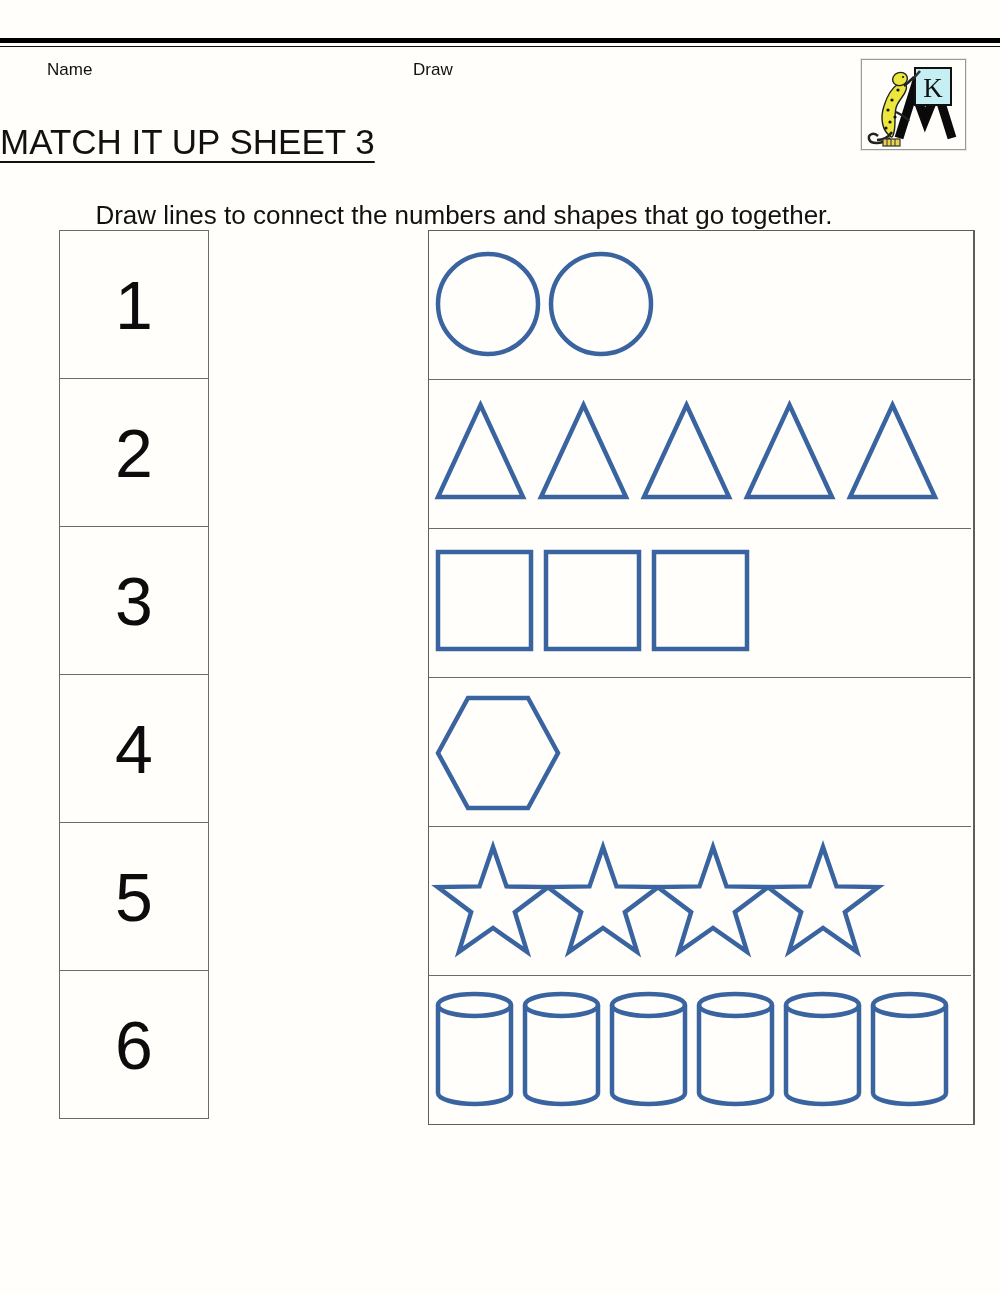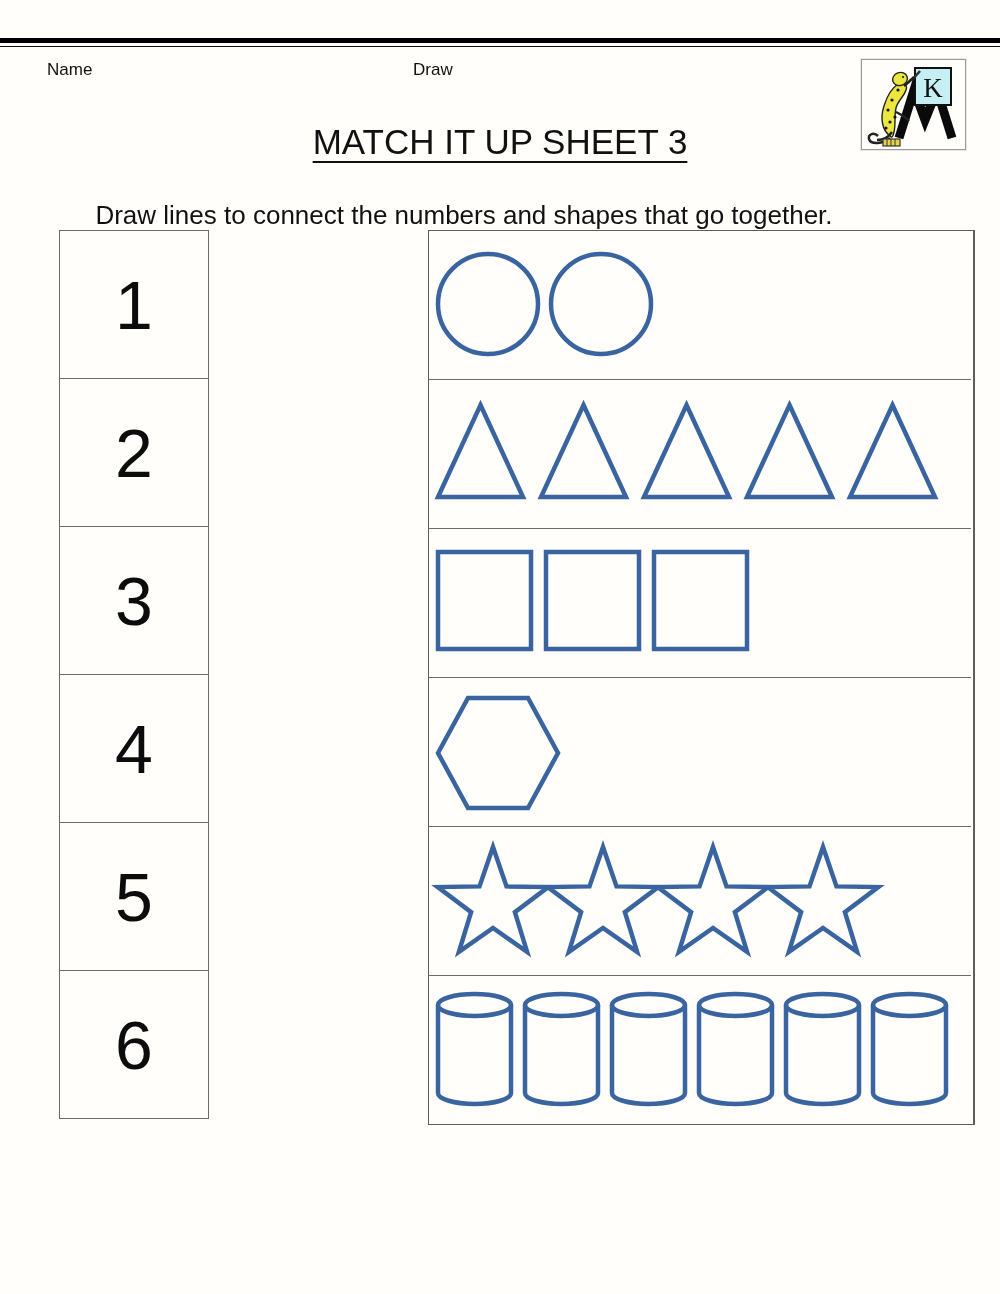--- a/index.html
+++ b/index.html
@@ -8,21 +8,21 @@
 
   .rule-thick{position:absolute;left:0;top:38px;width:1000px;height:5px;background:#000;}
   .rule-thin{position:absolute;left:0;top:46px;width:1000px;height:1px;background:#111;}
 
   .field-label{position:absolute;top:60px;font-size:17px;color:#111;}
   #name-label{left:47px;}
   #date-label{left:413px;}
 
   .logo-box{position:absolute;left:861px;top:59px;width:103px;height:89px;background:#fffefb;border:1px solid #9a9a9a;box-shadow:0 0 0 1px #e8e8e6;}
 
-  .title{position:absolute;left:0;top:99px;width:1000px;text-align:center;font-size:35px;font-weight:500;letter-spacing:0px;}
+  .title{position:absolute;left:0;top:99px;width:1000px;text-align:left;font-size:35px;font-weight:500;letter-spacing:0px;}
   .title span{text-decoration:underline;text-decoration-thickness:2px;text-underline-offset:7px;}
 
   .instruction{position:absolute;left:0;top:174px;width:928px;text-align:center;font-size:26px;font-weight:400;}
 
   .numbers-column{position:absolute;left:59px;top:230px;width:148px;border:1px solid #6b6b6b;}
   .num-cell{width:148px;height:147px;border-bottom:1px solid #6b6b6b;display:flex;align-items:center;justify-content:center;font-size:68px;color:#0c0c0c;}
   .num-cell:last-child{border-bottom:none;}
 
   .shapes-panel{position:absolute;left:428px;top:230px;width:544px;border:1px solid #5e5e5e;border-right-width:2px;}
   .shape-cell{width:542px;height:148px;border-bottom:1px solid #6b6b6b;position:relative;}

